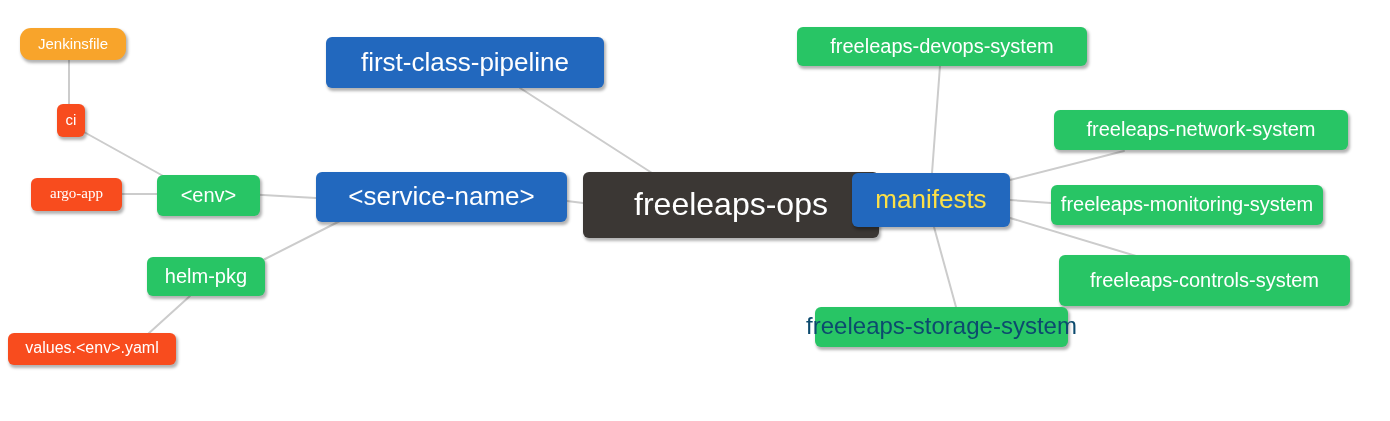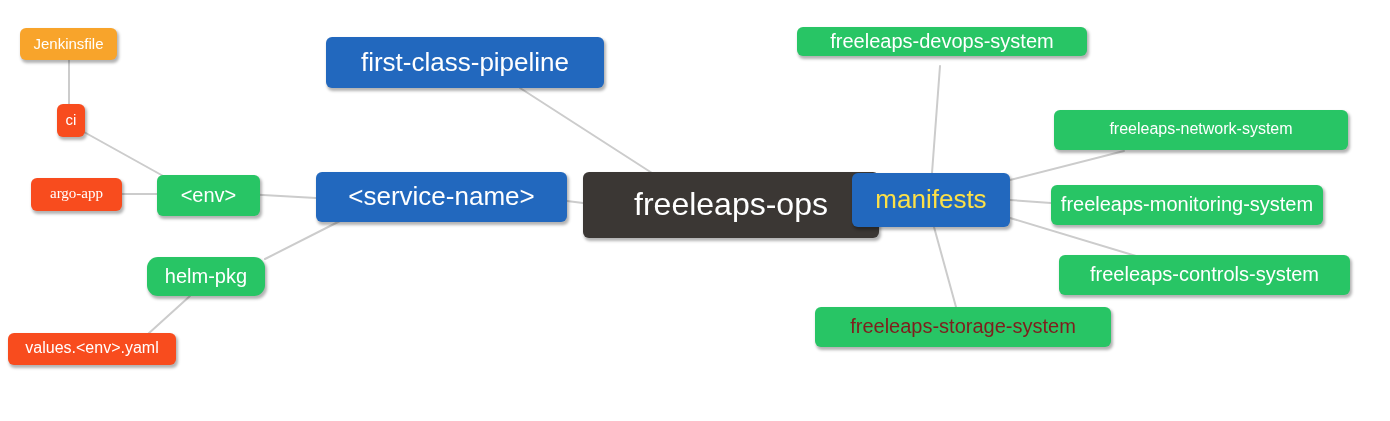--- a/index.html
+++ b/index.html
@@ -57,59 +57,59 @@
       <line x1="520" y1="88" x2="652" y2="173" stroke="#cccccc" stroke-width="2" stroke-linecap="round"></line>
       <line x1="567" y1="201" x2="583" y2="203" stroke="#cccccc" stroke-width="2" stroke-linecap="round"></line>
       <line x1="847" y1="203" x2="852" y2="202" stroke="#cccccc" stroke-width="2" stroke-linecap="round"></line>
       <line x1="932" y1="173" x2="940" y2="66" stroke="#cccccc" stroke-width="2" stroke-linecap="round"></line>
       <line x1="1010" y1="180" x2="1124" y2="151" stroke="#cccccc" stroke-width="2" stroke-linecap="round"></line>
       <line x1="1010" y1="200" x2="1051" y2="203" stroke="#cccccc" stroke-width="2" stroke-linecap="round"></line>
       <line x1="1010" y1="218" x2="1136" y2="256" stroke="#cccccc" stroke-width="2" stroke-linecap="round"></line>
       <line x1="934" y1="227" x2="956" y2="307" stroke="#cccccc" stroke-width="2" stroke-linecap="round"></line>
     </svg>
   <div id="node-layer">
-      <div class="node" style="left: 20px; top: 28px; width: 97px; height: 32px; font-size: 15px; background: rgb(248, 164, 43); color: rgb(255, 255, 255);">
+      <div class="node" style="left: 20px; top: 28px; width: 106px; height: 32px; font-size: 15px; background: rgb(248, 164, 43); color: rgb(255, 255, 255); border-radius: 11px;">
         <span>Jenkinsfile</span>
       </div>
       <div class="node" style="left: 57px; top: 104px; width: 28px; height: 33px; font-size: 15px; background: rgb(248, 76, 30); color: rgb(255, 255, 255);">
         <span>ci</span>
       </div>
       <div class="node" style="left: 31px; top: 178px; width: 91px; height: 33px; font-size: 15px; background: rgb(248, 76, 30); color: rgb(255, 255, 255); font-family: Liberation Serif, serif;">
         <span>argo-app</span>
       </div>
       <div class="node" style="left: 157px; top: 175px; width: 103px; height: 41px; font-size: 20px; background: rgb(40, 197, 101); color: rgb(255, 255, 255);">
         <span>&lt;env&gt;</span>
       </div>
-      <div class="node" style="left: 147px; top: 257px; width: 118px; height: 39px; font-size: 20px; background: rgb(40, 197, 101); color: rgb(255, 255, 255); border-radius: 11px;">
+      <div class="node" style="left: 147px; top: 257px; width: 118px; height: 39px; font-size: 20px; background: rgb(40, 197, 101); color: rgb(255, 255, 255);">
         <span>helm-pkg</span>
       </div>
       <div class="node" style="left: 8px; top: 333px; width: 168px; height: 32px; font-size: 16px; background: rgb(248, 76, 30); color: rgb(255, 255, 255);">
         <span>values.&lt;env&gt;.yaml</span>
       </div>
       <div class="node" style="left: 326px; top: 37px; width: 278px; height: 51px; font-size: 26px; background: rgb(34, 104, 190); color: rgb(255, 255, 255);">
         <span>first-class-pipeline</span>
       </div>
       <div class="node" style="left: 316px; top: 172px; width: 251px; height: 50px; font-size: 26px; background: rgb(34, 104, 190); color: rgb(255, 255, 255); align-items: center;">
         <span>&lt;service-name&gt;</span>
       </div>
       <div class="node" style="left: 583px; top: 172px; width: 296px; height: 66px; font-size: 32px; background: rgb(59, 55, 52); color: rgb(255, 255, 255);">
         <span>freeleaps-ops</span>
       </div>
       <div class="node" style="left: 852px; top: 173px; width: 158px; height: 54px; font-size: 26px; background: rgb(34, 104, 190); color: #fde047;">
         <span>manifests</span>
       </div>
-      <div class="node" style="left: 797px; top: 27px; width: 290px; height: 29px; font-size: 20px; background: rgb(40, 197, 101); color: rgb(255, 255, 255);">
+      <div class="node" style="left: 797px; top: 27px; width: 290px; height: 39px; font-size: 20px; background: rgb(40, 197, 101); color: rgb(255, 255, 255);">
         <span>freeleaps-devops-system</span>
       </div>
-      <div class="node" style="left: 1054px; top: 110px; width: 294px; height: 40px; font-size: 16px; background: rgb(40, 197, 101); color: rgb(255, 255, 255);">
+      <div class="node" style="left: 1054px; top: 110px; width: 294px; height: 40px; font-size: 20px; background: rgb(40, 197, 101); color: rgb(255, 255, 255);">
         <span>freeleaps-network-system</span>
       </div>
       <div class="node" style="left: 1051px; top: 185px; width: 272px; height: 40px; font-size: 20px; background: rgb(40, 197, 101); color: rgb(255, 255, 255);">
         <span>freeleaps-monitoring-system</span>
       </div>
-      <div class="node" style="left: 1059px; top: 255px; width: 291px; height: 40px; font-size: 20px; background: rgb(40, 197, 101); color: rgb(255, 255, 255); align-items: center;">
+      <div class="node" style="left: 1059px; top: 255px; width: 291px; height: 51px; font-size: 20px; background: rgb(40, 197, 101); color: rgb(255, 255, 255); align-items: center;">
         <span>freeleaps-controls-system</span>
       </div>
-      <div class="node" style="left: 815px; top: 307px; width: 296px; height: 40px; font-size: 20px; background: rgb(40, 197, 101); color: #7f1d1d;">
+      <div class="node" style="left: 815px; top: 307px; width: 253px; height: 40px; font-size: 24px; background: rgb(40, 197, 101); color: #0c4a6e;">
         <span>freeleaps-storage-system</span>
       </div>
     </div>
 </div>
 
 </body></html>

